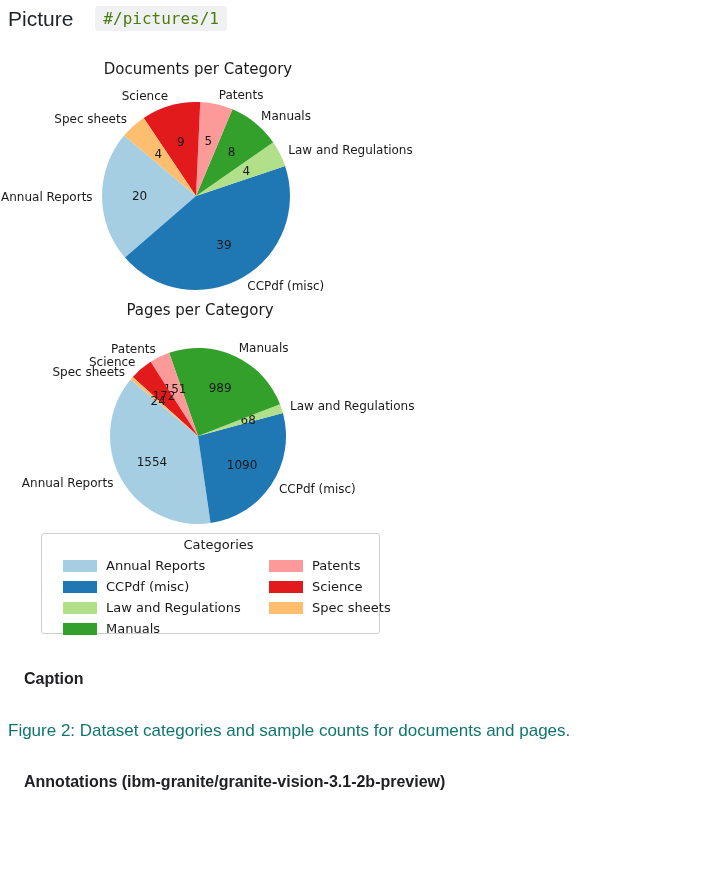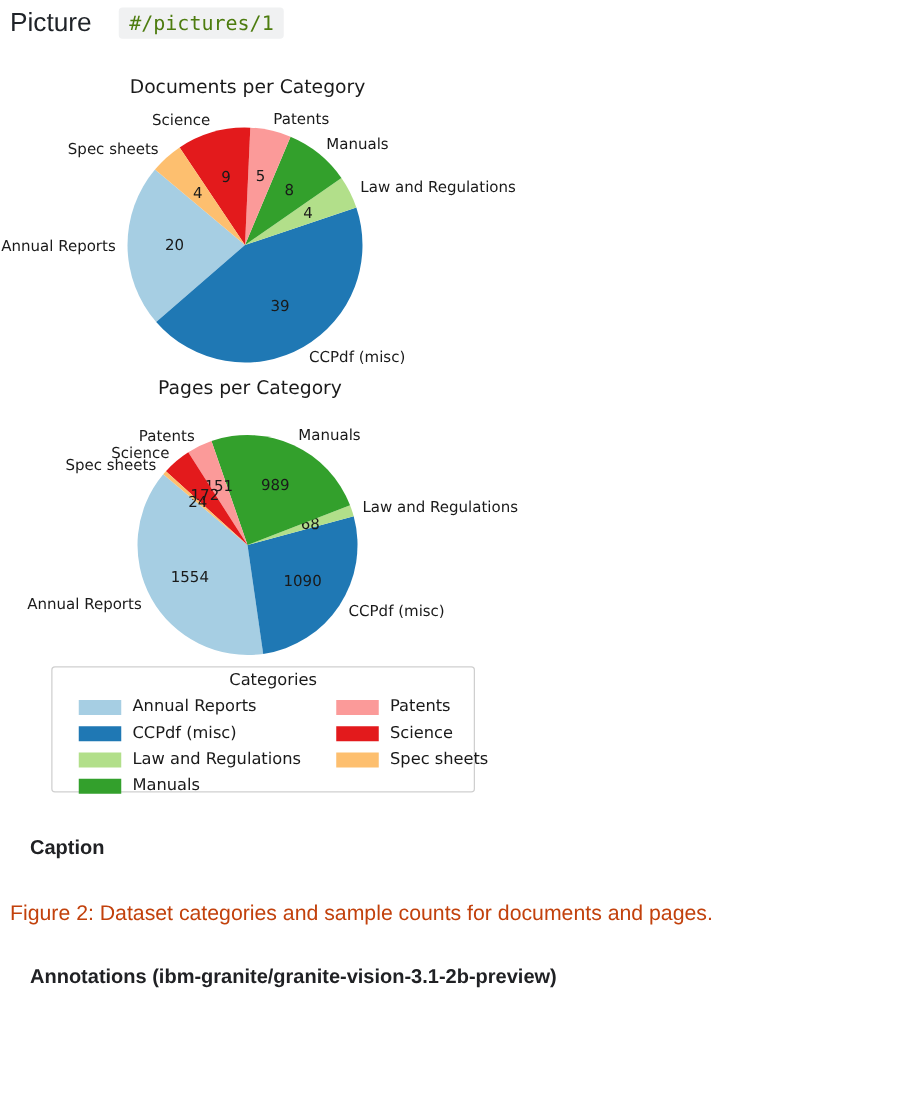--- a/index.html
+++ b/index.html
@@ -14,21 +14,21 @@
   .legend{position:absolute;left:41px;top:533px;width:339px;height:101px;box-sizing:border-box;
           border:1px solid #cfcfcf;border-radius:3px;background:#ffffff;padding:2px 0 0 16px;}
   .legend-title{font-family:"DejaVu Sans",sans-serif;font-size:13px;color:#1a1a1a;
                 text-align:center;margin:1px 0 3px 0;}
   .legend-grid{display:grid;grid-auto-flow:column;grid-template-rows:repeat(4,21px);
                grid-template-columns:206px auto;padding-left:5px;}
   .legend-item{display:flex;align-items:center;font-family:"DejaVu Sans",sans-serif;
                font-size:13px;color:#1a1a1a;white-space:nowrap;}
   .swatch{width:34px;height:12px;margin-right:9px;display:inline-block;flex:0 0 auto;}
   .sec-heading{position:absolute;left:24px;font-size:16px;font-weight:700;color:#202124;margin:0;}
-  .body-text{position:absolute;left:8px;font-size:17px;color:#c2410c;margin:0;line-height:30px;}
+  .body-text{position:absolute;left:8px;font-size:17px;color:#0f766e;margin:0;line-height:30px;}
 </style>
 </head>
 <body>
 
 <div class="page">
 
   <div class="header">
     <span class="page-title">Picture</span>
     <span class="code-chip">#/pictures/1</span>
   </div>

